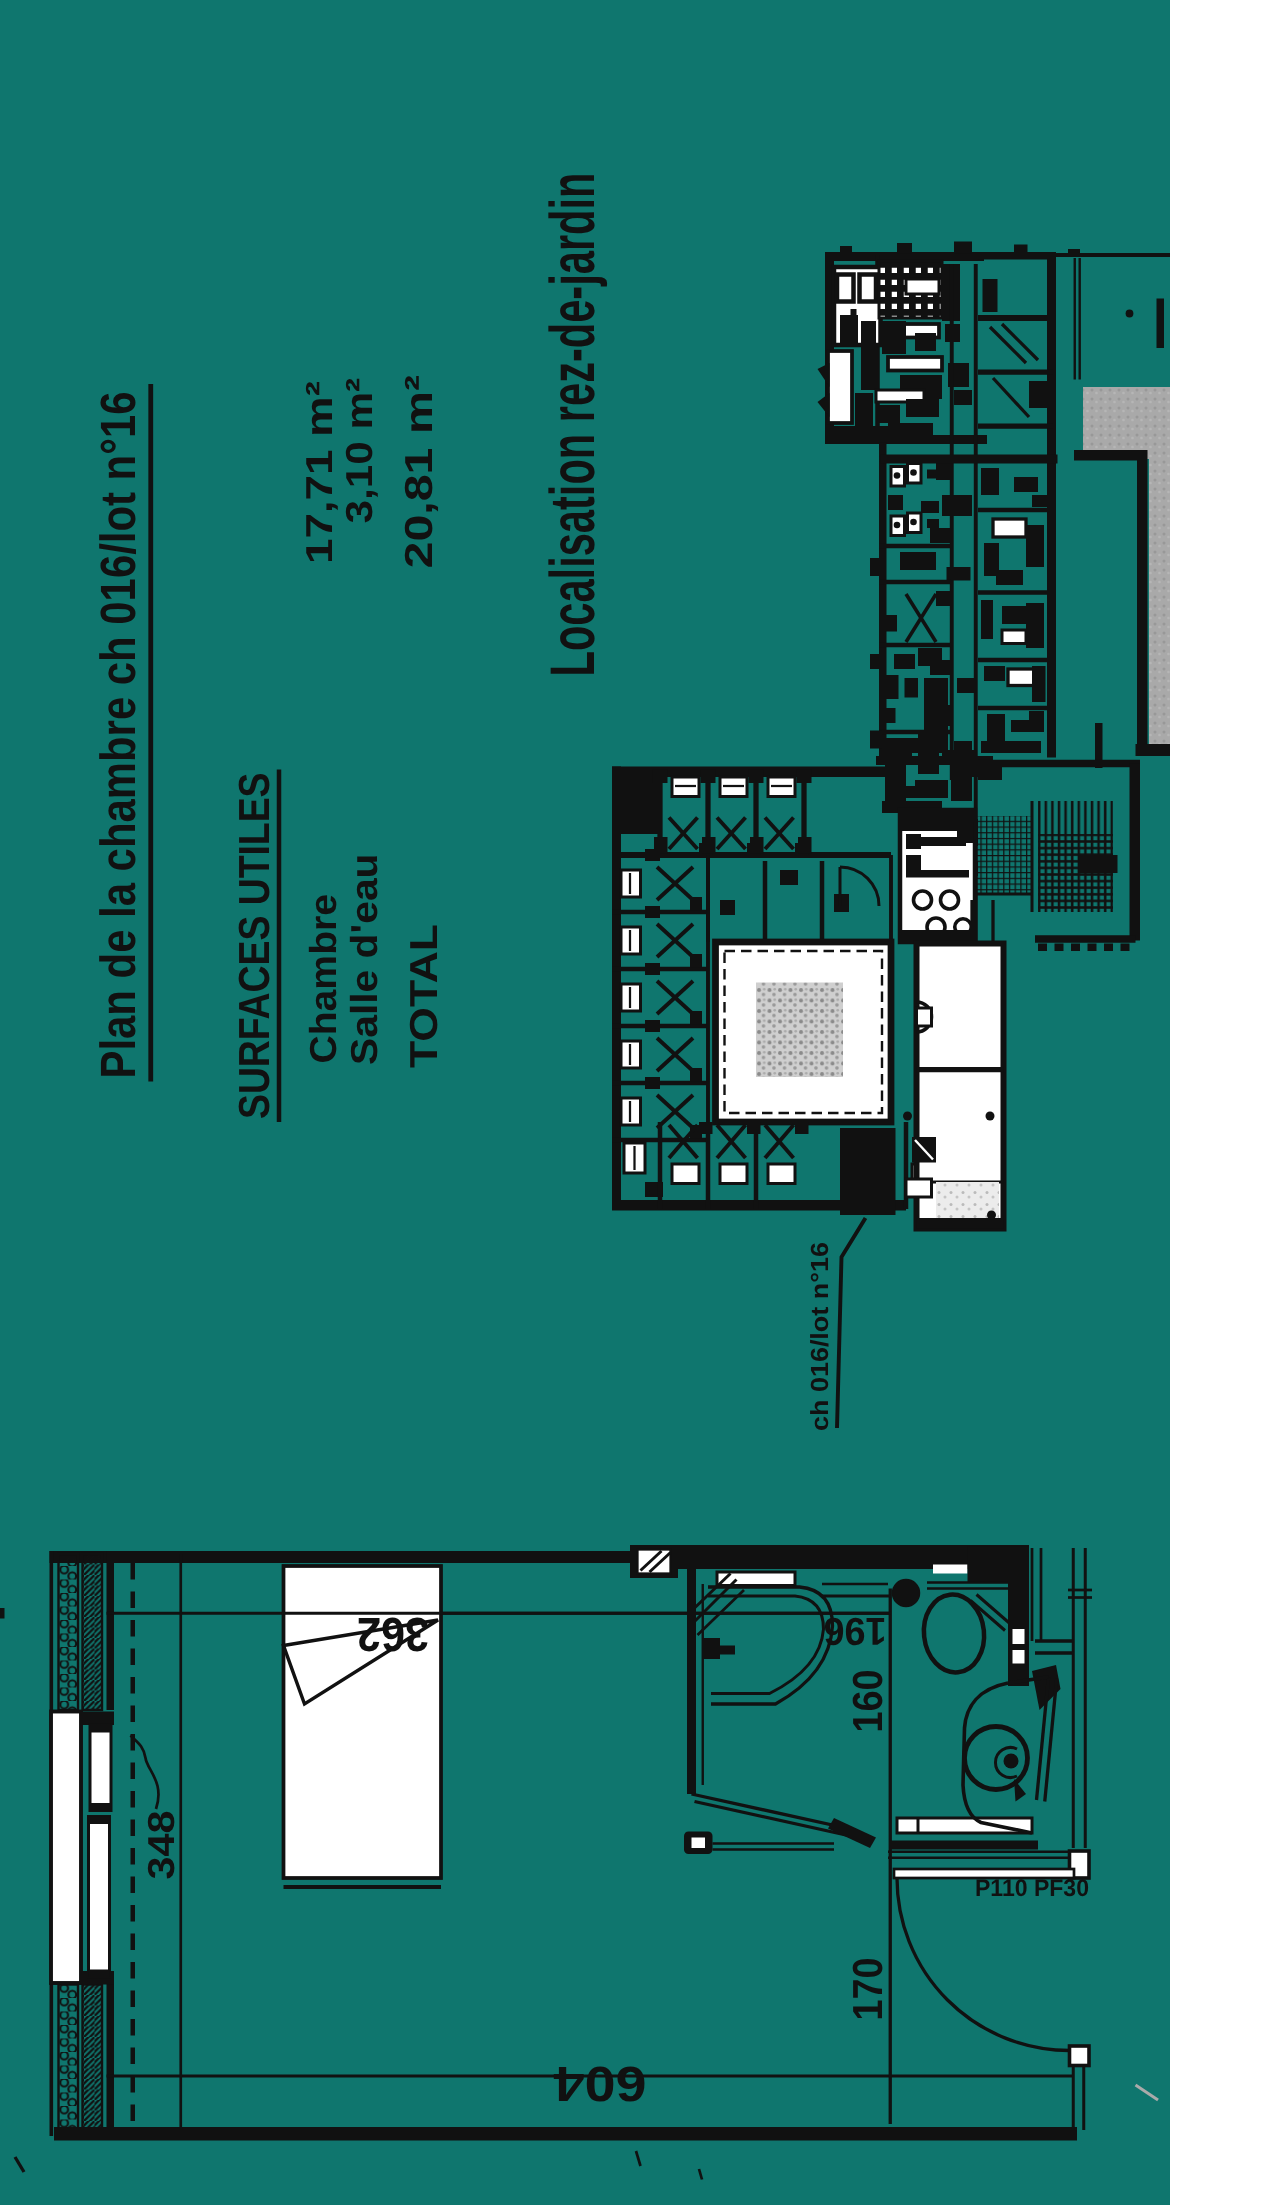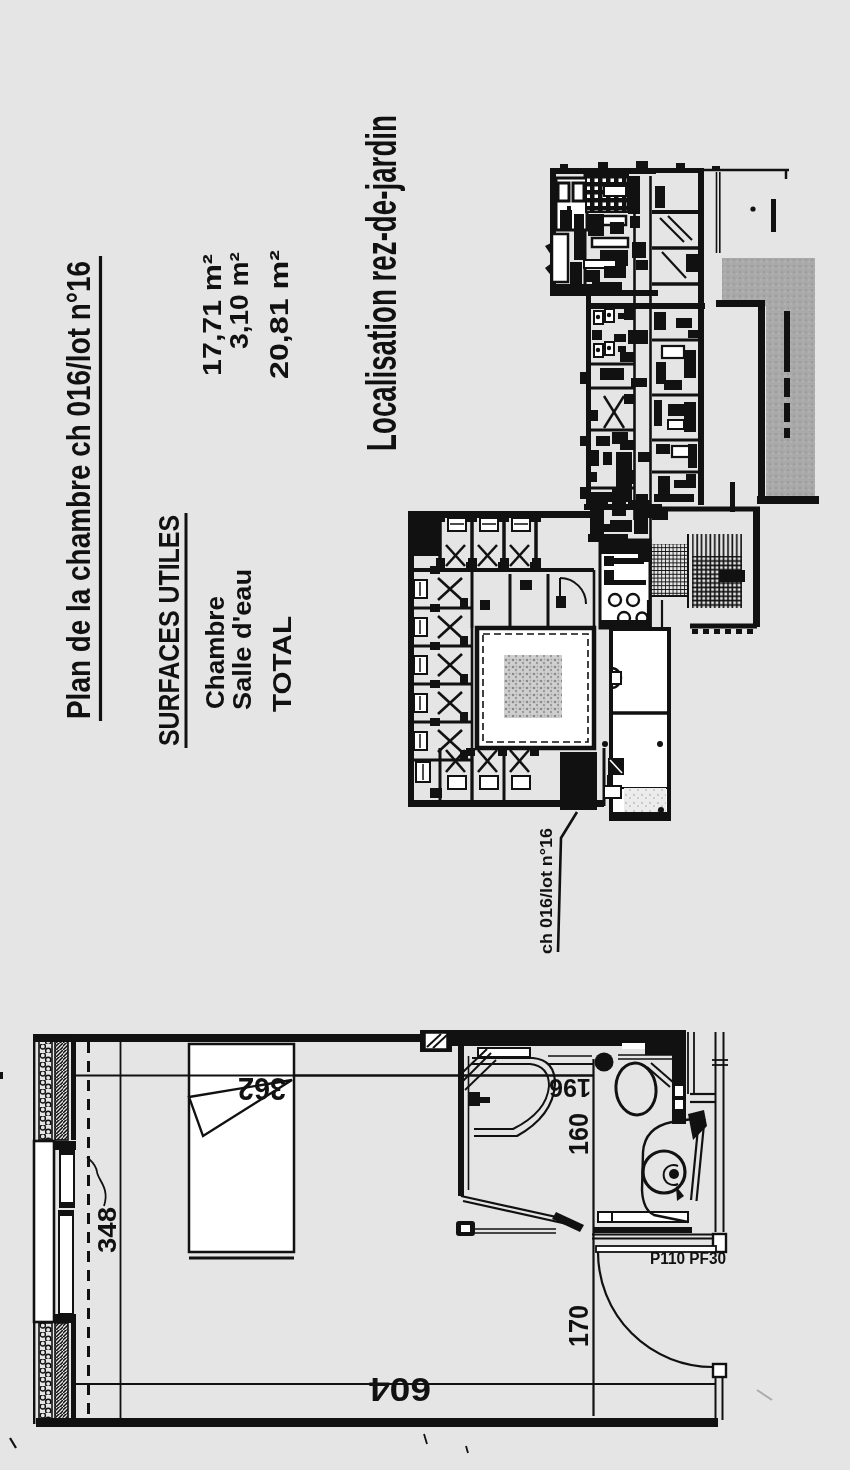--- a/index.html
+++ b/index.html
@@ -1,14 +1,14 @@
 <!DOCTYPE html>
 <html><head><meta charset="utf-8"><style>
 html,body{margin:0;padding:0;background:#fff;}
-#page{position:relative;width:850px;height:1470px;background:#e5e5e5;overflow:hidden;}
+#page{position:relative;width:780px;height:1470px;background:#0f766e;overflow:hidden;}
 text{font-family:"Liberation Sans",sans-serif;}
 </style></head><body>
 <div id="page">
 <svg width="850" height="1470" viewBox="0 0 850 1470" xmlns="http://www.w3.org/2000/svg">
 <defs>
 <pattern id="bub" width="13" height="9" patternUnits="userSpaceOnUse">
  <circle cx="3.8" cy="2.4" r="2.6" fill="none" stroke="#111" stroke-width="1.4"></circle>
  <circle cx="9.2" cy="6.8" r="2.6" fill="none" stroke="#111" stroke-width="1.4"></circle>
 </pattern>
 <pattern id="hat" width="7" height="7" patternUnits="userSpaceOnUse">

